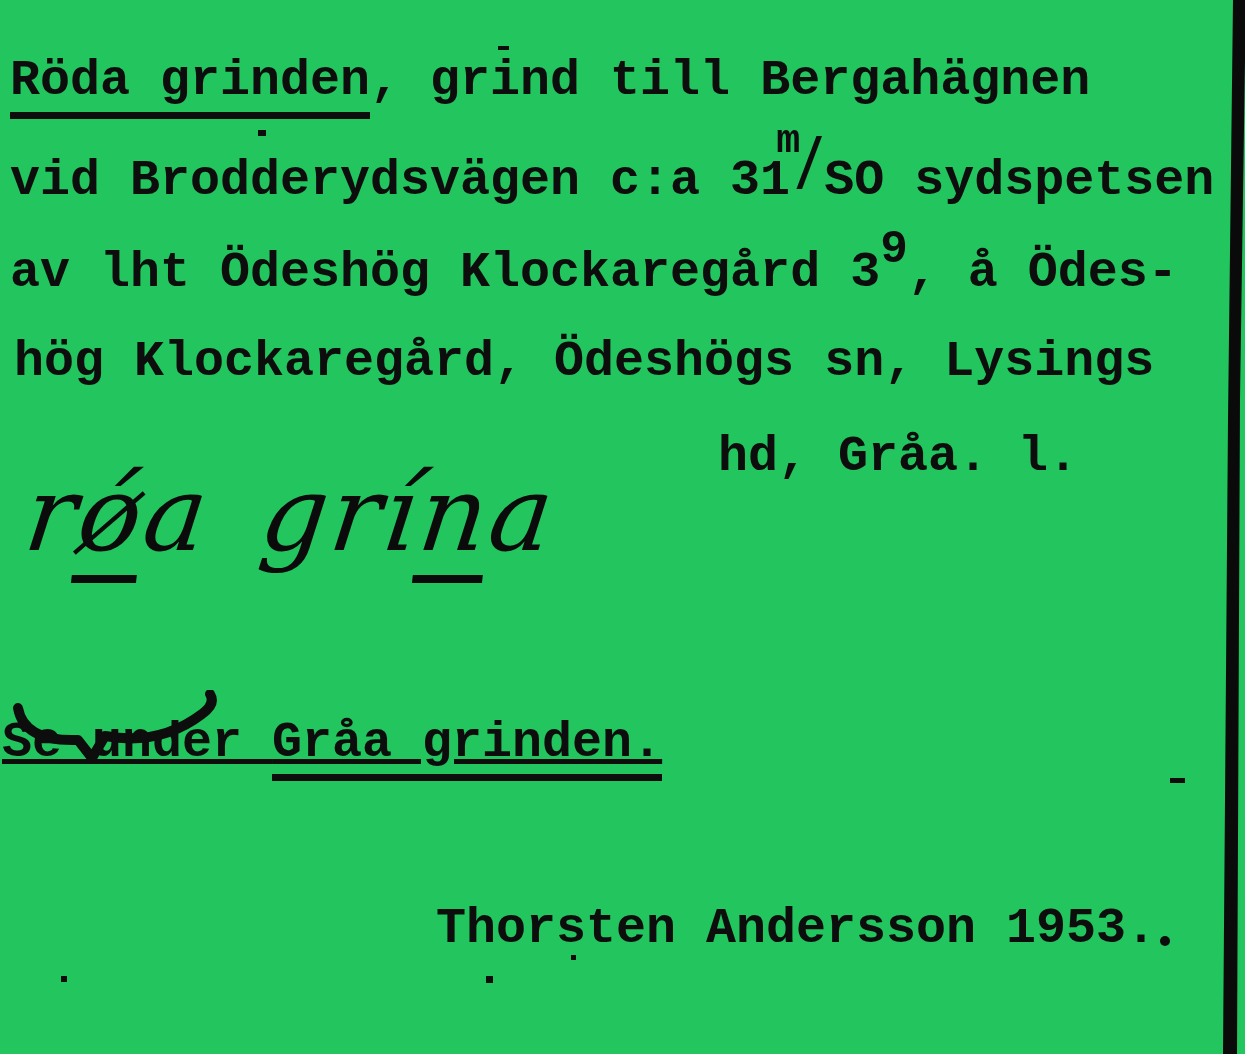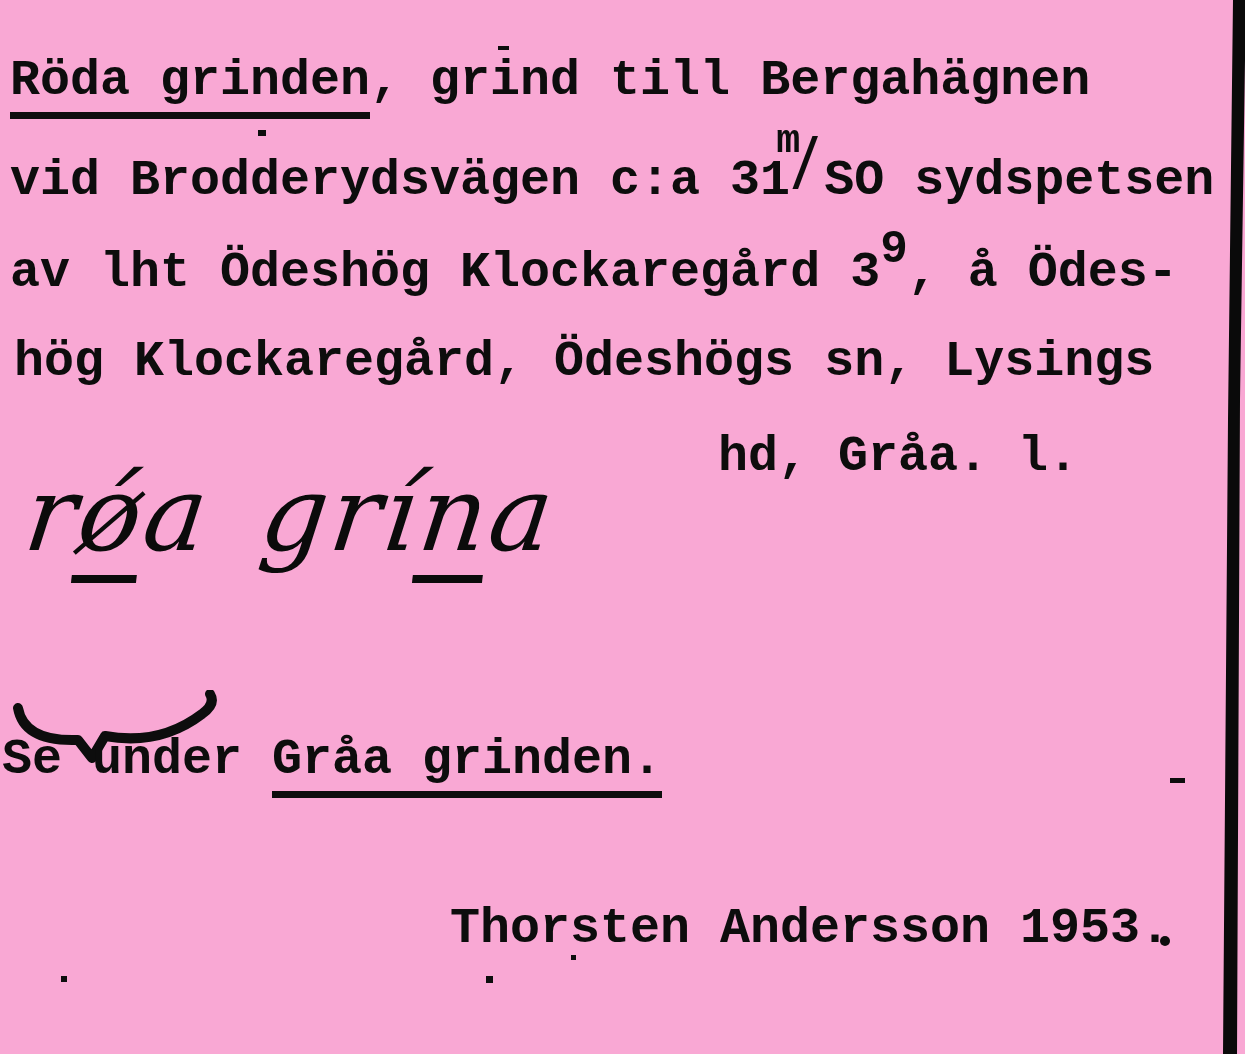--- a/index.html
+++ b/index.html
@@ -6,21 +6,22 @@
   body{
     width:1245px;height:1054px;
     background:#ffffff;
     overflow:hidden;
     position:relative;
     font-family:"Liberation Mono", monospace;
     color:#0d0d0d;
   }
   .page{
     position:absolute;inset:0;
-    background:#f9a8d4;
+    background:#22c55e;
+    text-align:right;
   }
   
   .tw{
     position:absolute;
     font-family:"Liberation Mono", monospace;
     font-weight:bold;
     font-size:50px;
     line-height:1.15;
     letter-spacing:0;
     white-space:pre;
@@ -104,23 +105,23 @@
   <div class="tw" style="left:718px;top:428px;">hd, Gråa. l.</div>
 
   <div class="phonetic"><span>r</span><span class="ph-ul">ǿ</span><span>a</span><span class="gap"></span><span>grí</span><span class="ph-ul">n</span><span>a</span></div>
 
 
 
   <svg class="brace-svg" width="250" height="80" viewBox="0 0 250 80">
     <path d="M 16 18 Q 22 52 76 50 L 90 68 L 103 46 Q 158 56 200 24 Q 214 14 208 4" fill="none" stroke="#0d0d0d" stroke-width="10" stroke-linecap="round" stroke-linejoin="round"></path>
   </svg>
 
-  <div class="tw" style="left:2px;top:731px;"><span>Se under </span><span class="ul">Gråa grinden.</span></div>
+  <div class="tw" style="left:2px;top:714px;text-decoration:underline;"><span>Se under </span><span class="ul">Gråa grinden.</span></div>
 
-  <div class="tw" style="left:450px;top:900px;">Thorsten Andersson 1953.</div>
+  <div class="tw" style="left:436px;top:900px;">Thorsten Andersson 1953.</div>
 
   <svg class="artifact-svg" width="1245" height="1054" viewBox="0 0 1245 1054">
     <polygon points="1233,0 1245,0 1245,60 1240,400 1237,1054 1223,1054 1228,420" fill="#0a0a0a"></polygon>
   </svg>
 
   <div class="speck" style="left:498px;top:46px;width:11px;height:4px;"></div>
   <div class="speck" style="left:258px;top:130px;width:8px;height:6px;"></div>
   <div class="speck" style="left:1170px;top:778px;width:15px;height:5px;"></div>
   <div class="speck" style="left:1160px;top:936px;width:10px;height:10px;border-radius:50%;"></div>
   <div class="speck" style="left:571px;top:955px;width:5px;height:5px;"></div>

